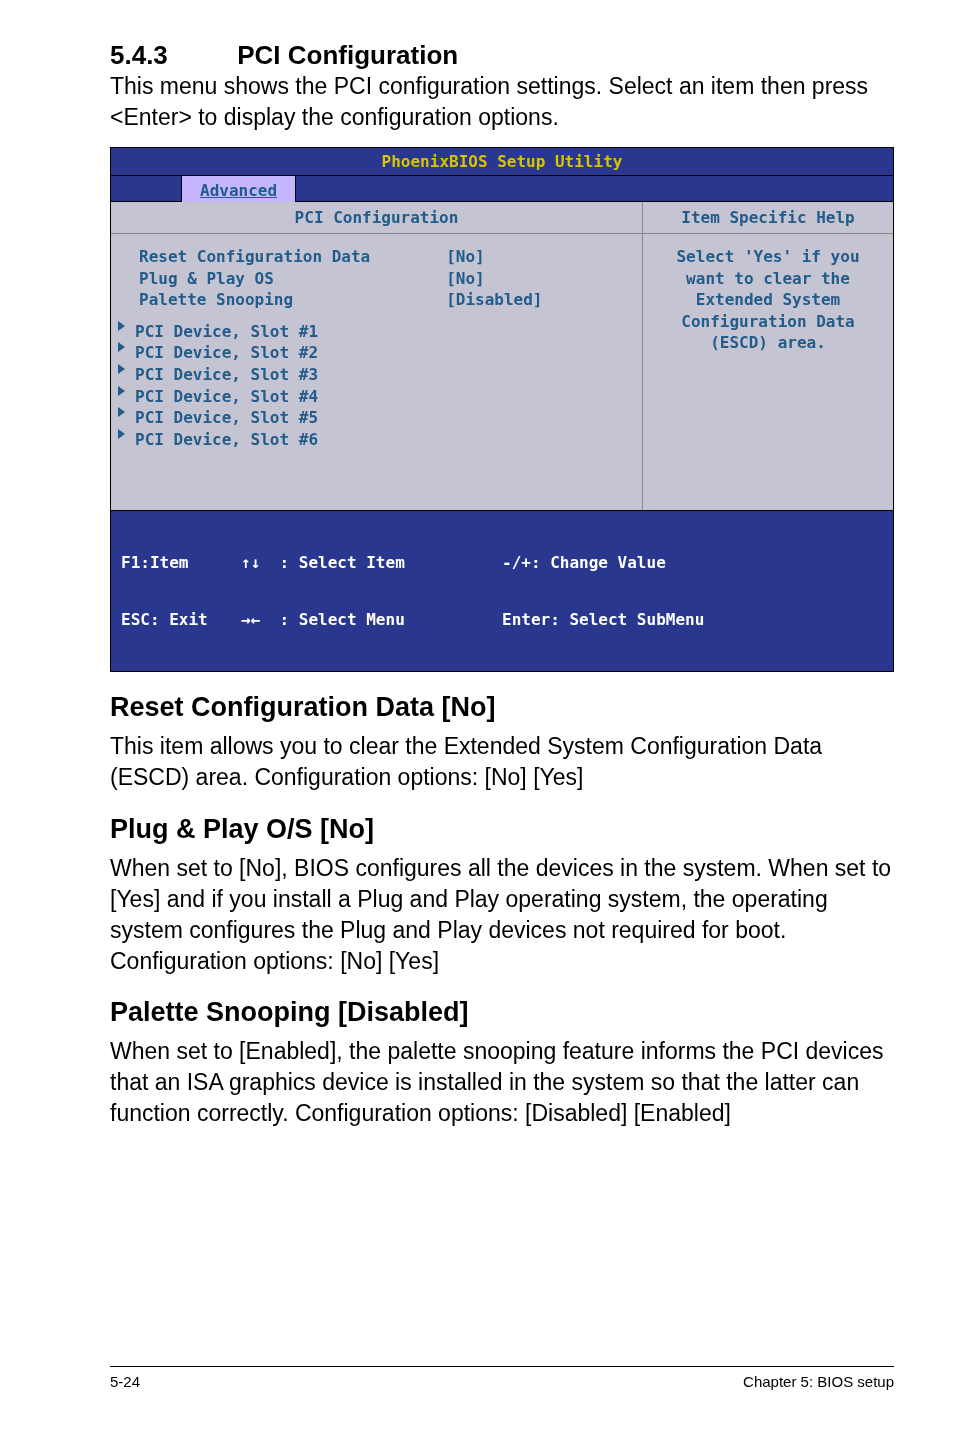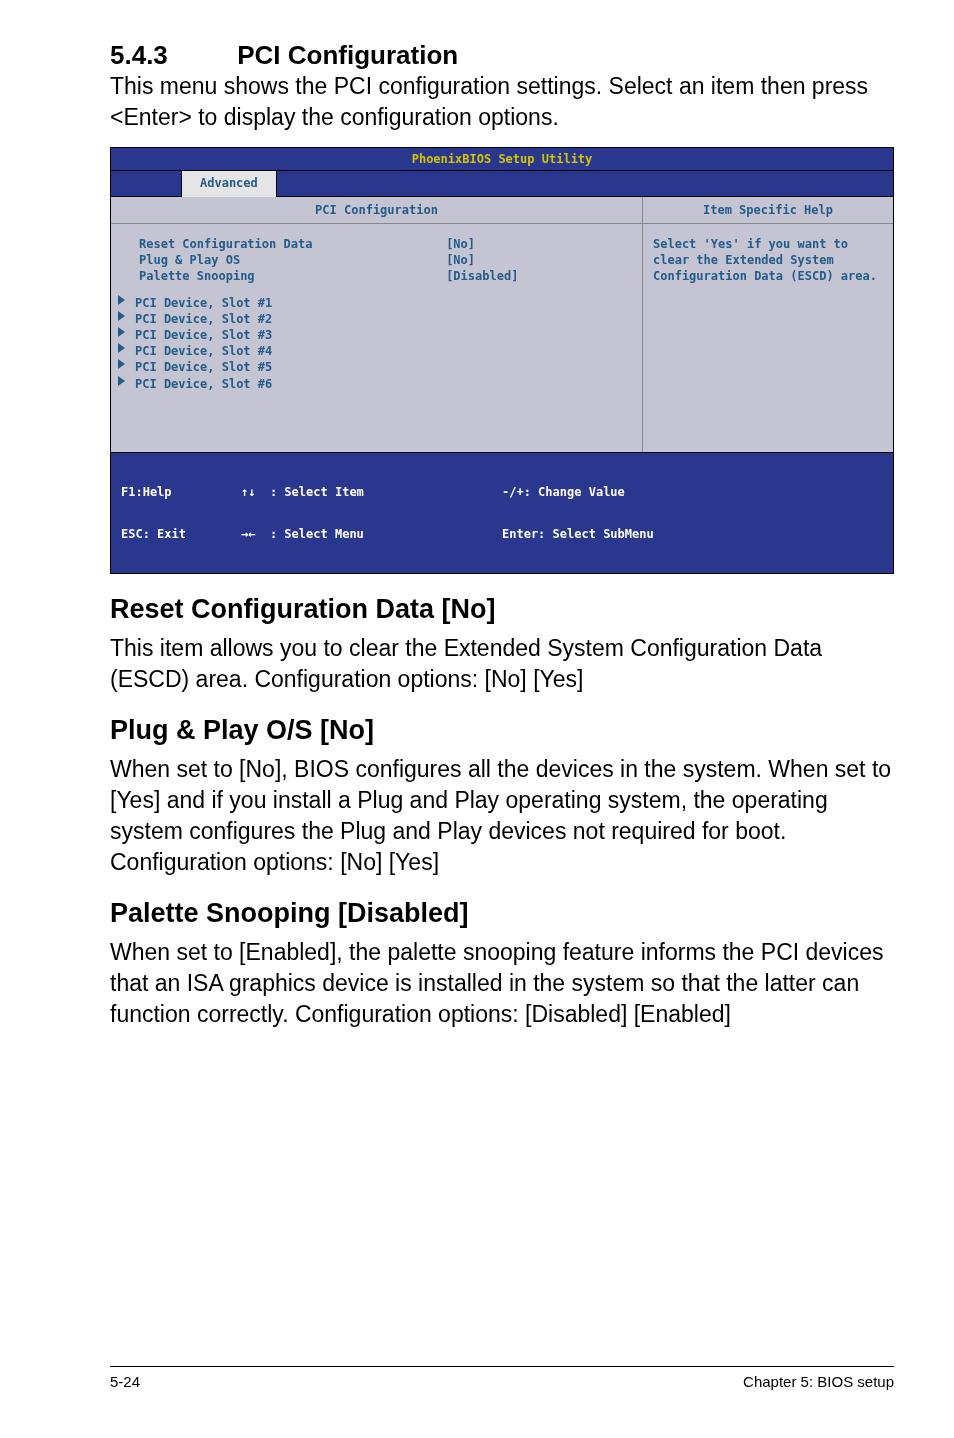--- a/index.html
+++ b/index.html
@@ -25,48 +25,49 @@
     font-size: 27px;
     font-weight: bold;
     margin-top: 20px;
     margin-bottom: 8px;
   }
 
   
   .bios-box {
     width: 100%;
     font-family: "DejaVu Sans Mono", "Consolas", monospace;
-    font-size: 12px;
+    font-size: 16px;
     border: 1px solid #000;
     background: #c5c4d2;
     margin-bottom: 20px;
   }
   .bios-titlebar {
     background: #29378f;
     color: #d7c400;
     font-weight: bold;
     text-align: center;
     padding: 4px 0;
     border-bottom: 1px solid #000;
   }
   .bios-tabbar {
     background: #29378f;
     height: 26px;
     padding-left: 70px;
     border-bottom: 1px solid #000;
   }
   .bios-tab {
     display: inline-block;
-    background: #e5e5e5;
+    background: #c4b5fd;
     color: #215c8a;
     font-weight: bold;
     padding: 5px 18px;
     height: 26px;
     border-left: 1px solid #000;
     border-right: 1px solid #000;
+    text-decoration: underline;
   }
   .bios-body {
     display: flex;
     border-bottom: 1px solid #000;
   }
   .bios-left {
     flex: 1;
     border-right: 1px solid #888;
   }
   .bios-right {
@@ -78,21 +79,21 @@
     padding: 6px 0;
     color: #215c8a;
     border-bottom: 1px solid #888;
   }
   .pane-content {
     padding: 12px 10px 60px 10px;
     color: #215c8a;
     font-weight: bold;
     line-height: 1.35;
   }
-  .bios-right .pane-content { padding-bottom: 12px; }
+  .bios-right .pane-content { padding-bottom: 12px; text-align: center; }
   .row { display: flex; gap: 36px; }
   .row .label-cell { flex: 0 0 55%; }
   .row .val-cell { flex: 1; }
   .arrow-row { display: flex; align-items: flex-start; }
   .tri {
     display: inline-block;
     width: 0; height: 0;
     border-top: 5px solid transparent;
     border-bottom: 5px solid transparent;
     border-left: 7px solid #215c8a;
@@ -183,21 +184,21 @@
           </div>
       </div>
     </div>
     <div class="bios-right">
       <div class="pane-header">Item Specific Help</div>
       <div class="pane-content">Select 'Yes' if you want to clear the Extended System Configuration Data (ESCD) area.</div>
     </div>
   </div>
   <div class="bios-footer">
     <div class="foot-col">
-      <div><span class="foot-label">F1:Help</span><span>↑↓</span>&nbsp;&nbsp;<span>: Select Item</span></div>
+      <div><span class="foot-label">F1:Item</span><span>↑↓</span>&nbsp;&nbsp;<span>: Select Item</span></div>
       <div><span class="foot-label">ESC: Exit</span><span>→←</span>&nbsp;&nbsp;<span>: Select Menu</span></div>
     </div>
     <div class="foot-col">
       <div>-/+: Change Value</div>
       <div>Enter: Select SubMenu</div>
     </div>
   </div>
 </div>
 
 <h3 class="sub-heading">Reset Configuration Data [No]</h3>

